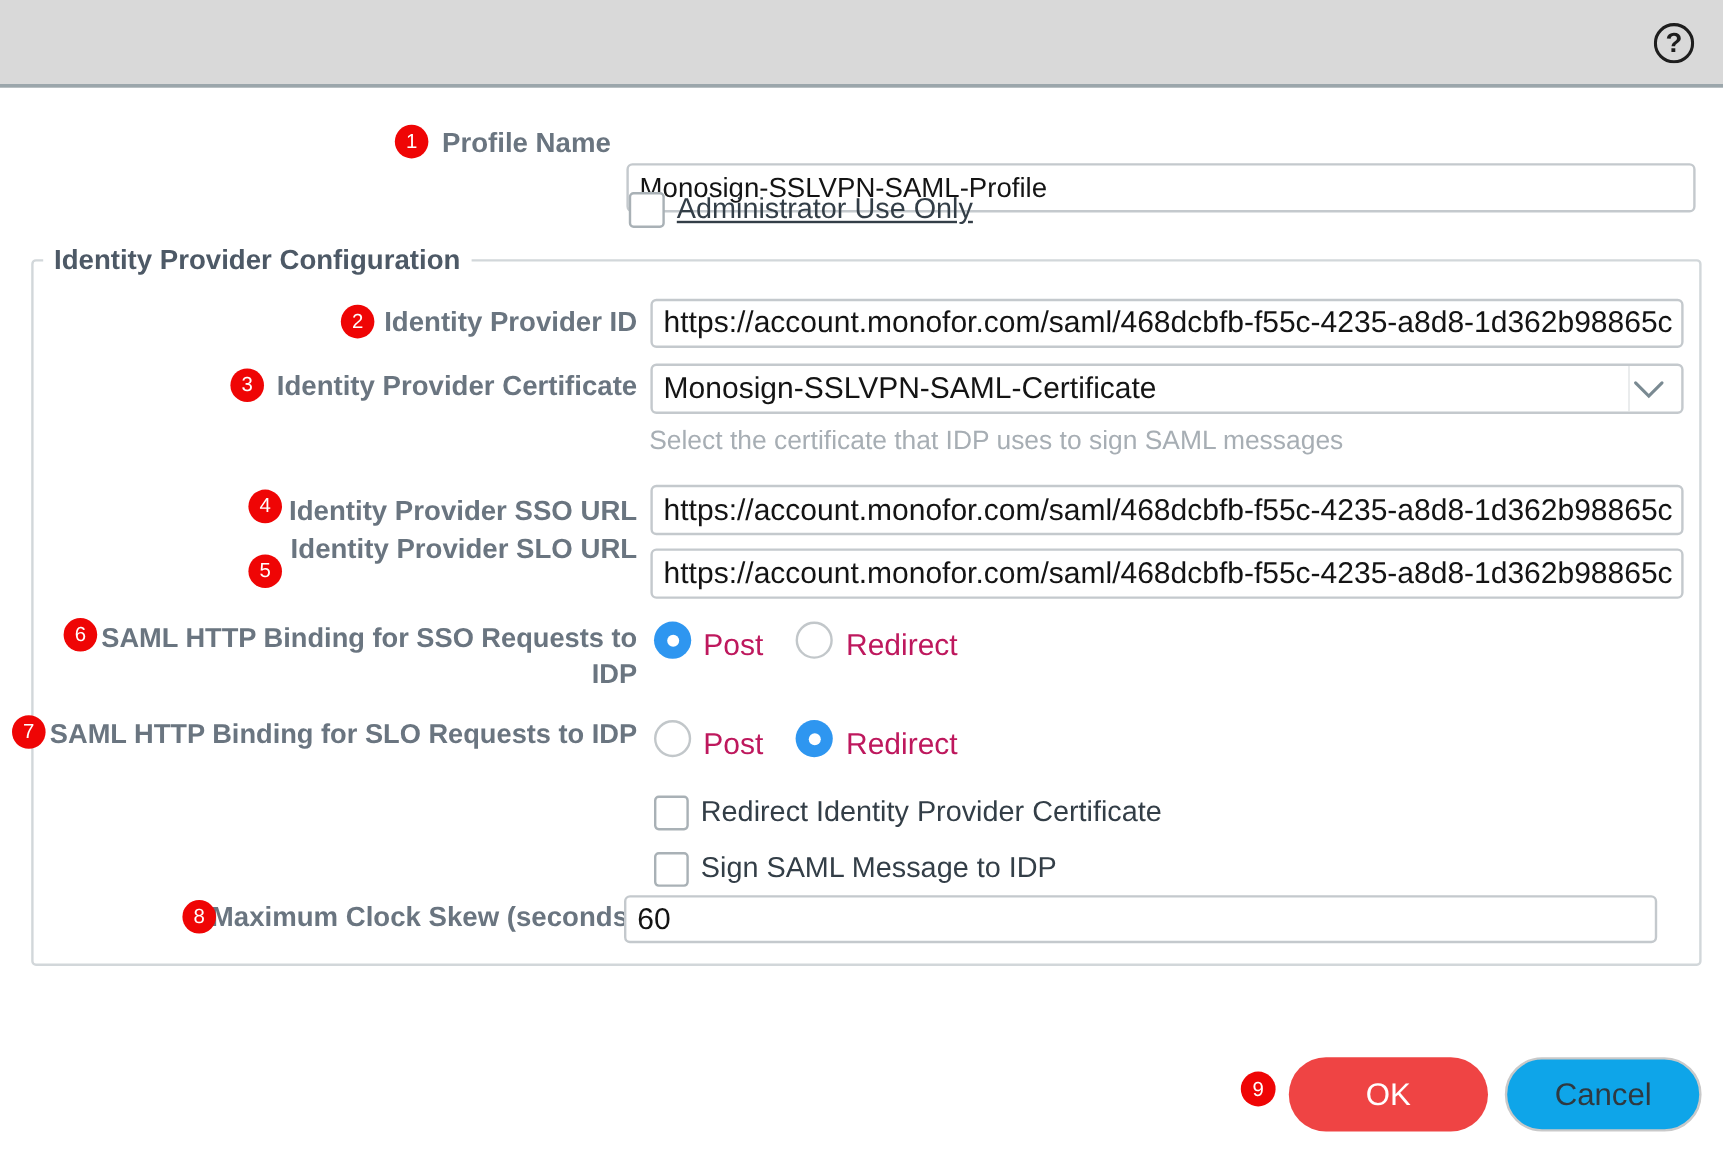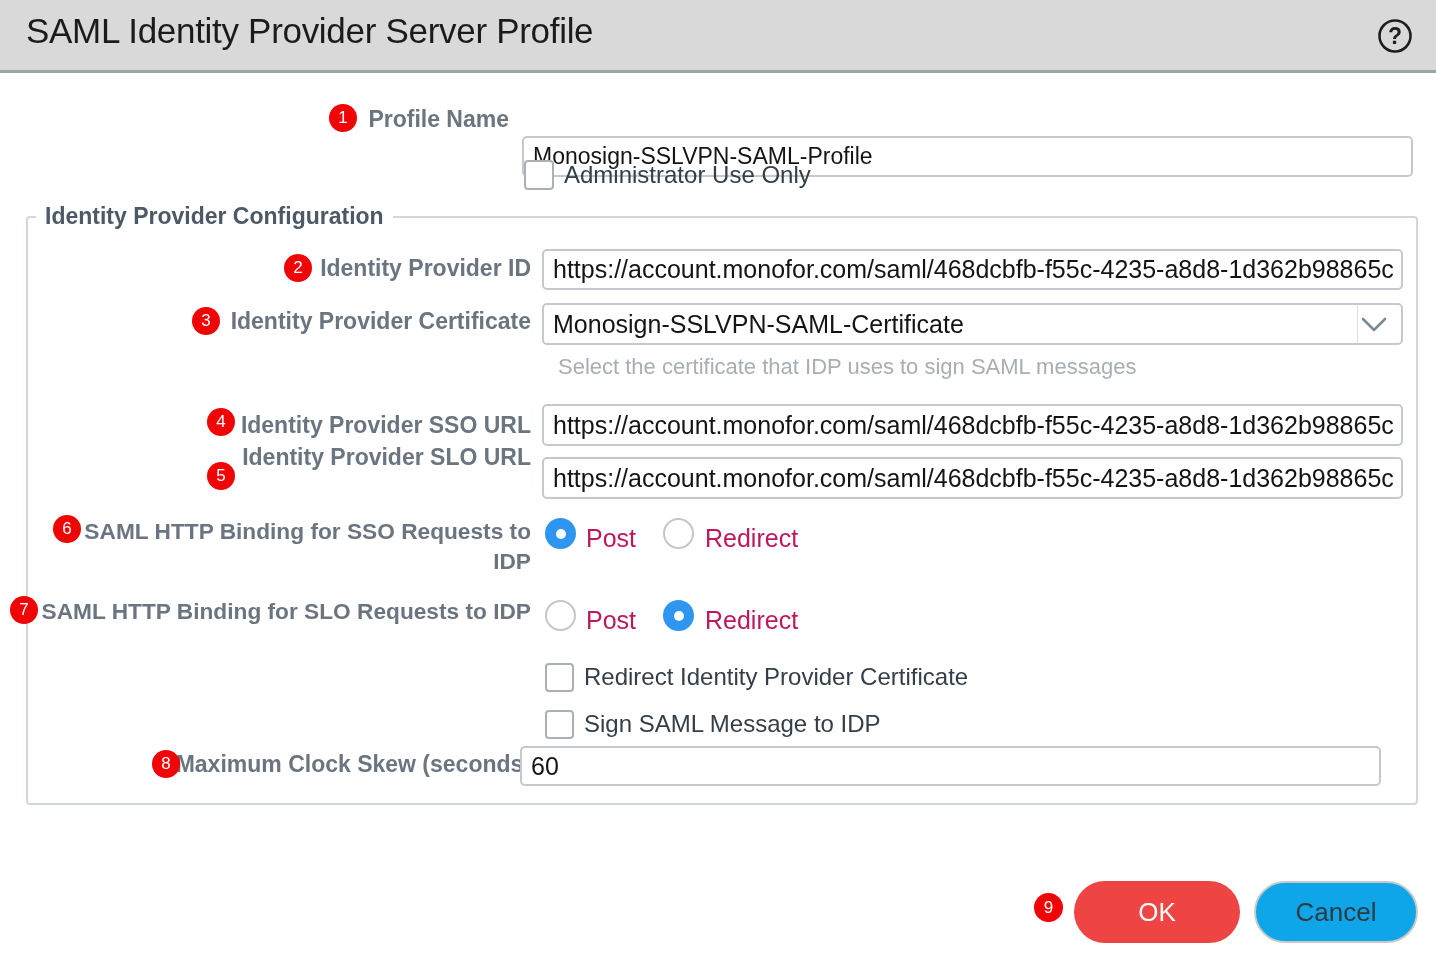--- a/index.html
+++ b/index.html
@@ -25,38 +25,37 @@
   .radio.off { border:2px solid #c2c7ca; background:#fff; }
   .radio.on { background:#2e96f0; }
   .radio.on::after { content:""; position:absolute; left:10.5px; top:10.5px;
     width:10px; height:10px; border-radius:50%; background:#fff; }
   .rlbl { position:absolute; color:#be185d; font-size:25px; line-height:28px; }
   .grp { position:absolute; left:26px; top:216px; width:1392px;
     height:589px; border:2px solid #d2d7da; border-radius:4px; }
   .grpTitle { position:absolute; left:36px; top:202px; padding:0 9px;
     background:#fff; font-weight:bold; font-size:23px; line-height:28px;
     color:#4d5966; z-index:3; }
-  .hint { position:absolute; color:#a7aeb4; font-size:22px;margin-left:17px; }
+  .hint { position:absolute; color:#a7aeb4; font-size:22px; }
 </style>
 </head>
 <body>
   <div class="header">
-    <div class="title">SAML Identity Provider Server Profile</div>
     <svg class="abs" style="left:1378px; top:19px;" width="34" height="34" viewBox="0 0 34 34">
       <circle cx="17" cy="17" r="15.5" fill="none" stroke="#1e1e1e" stroke-width="2.6"></circle>
       <text x="17" y="24.5" text-anchor="middle" font-family="Liberation Sans" font-size="23" font-weight="bold" fill="#1e1e1e">?</text>
     </svg>
   </div>
 
   <span class="badge" style="left:329px; top:104px;">1</span>
   <div class="lbl" style="left:300px; top:106px; width:209px;">Profile Name</div>
   <div class="inp" style="left:522px; top:100px; width:891px; height:41px; font-size:23px;margin-top:36px;">Monosign-SSLVPN-SAML-Profile</div>
 
   <div class="cb" style="left:524px; top:160px;"></div>
-  <div class="cblbl" style="left:564px; top:161px;">Administrator Use Only</div>
+  <div class="cblbl" style="left:564px; top:161px;text-decoration:underline;">Administrator Use Only</div>
 
   <div class="grp"></div>
   <div class="grpTitle">Identity Provider Configuration</div>
 
   <span class="badge" style="left:284px; top:254px;">2</span>
   <div class="lbl" style="left:310px; top:255px; width:221px;">Identity Provider ID</div>
   <div class="inp" style="left:542px; top:249px; width:861px; height:41px;">https://account.monofor.com/saml/468dcbfb-f55c-4235-a8d8-1d362b98865c</div>
 
   <span class="badge" style="left:192px; top:307px;">3</span>
   <div class="lbl" style="left:220px; top:308px; width:311px;">Identity Provider Certificate</div>

